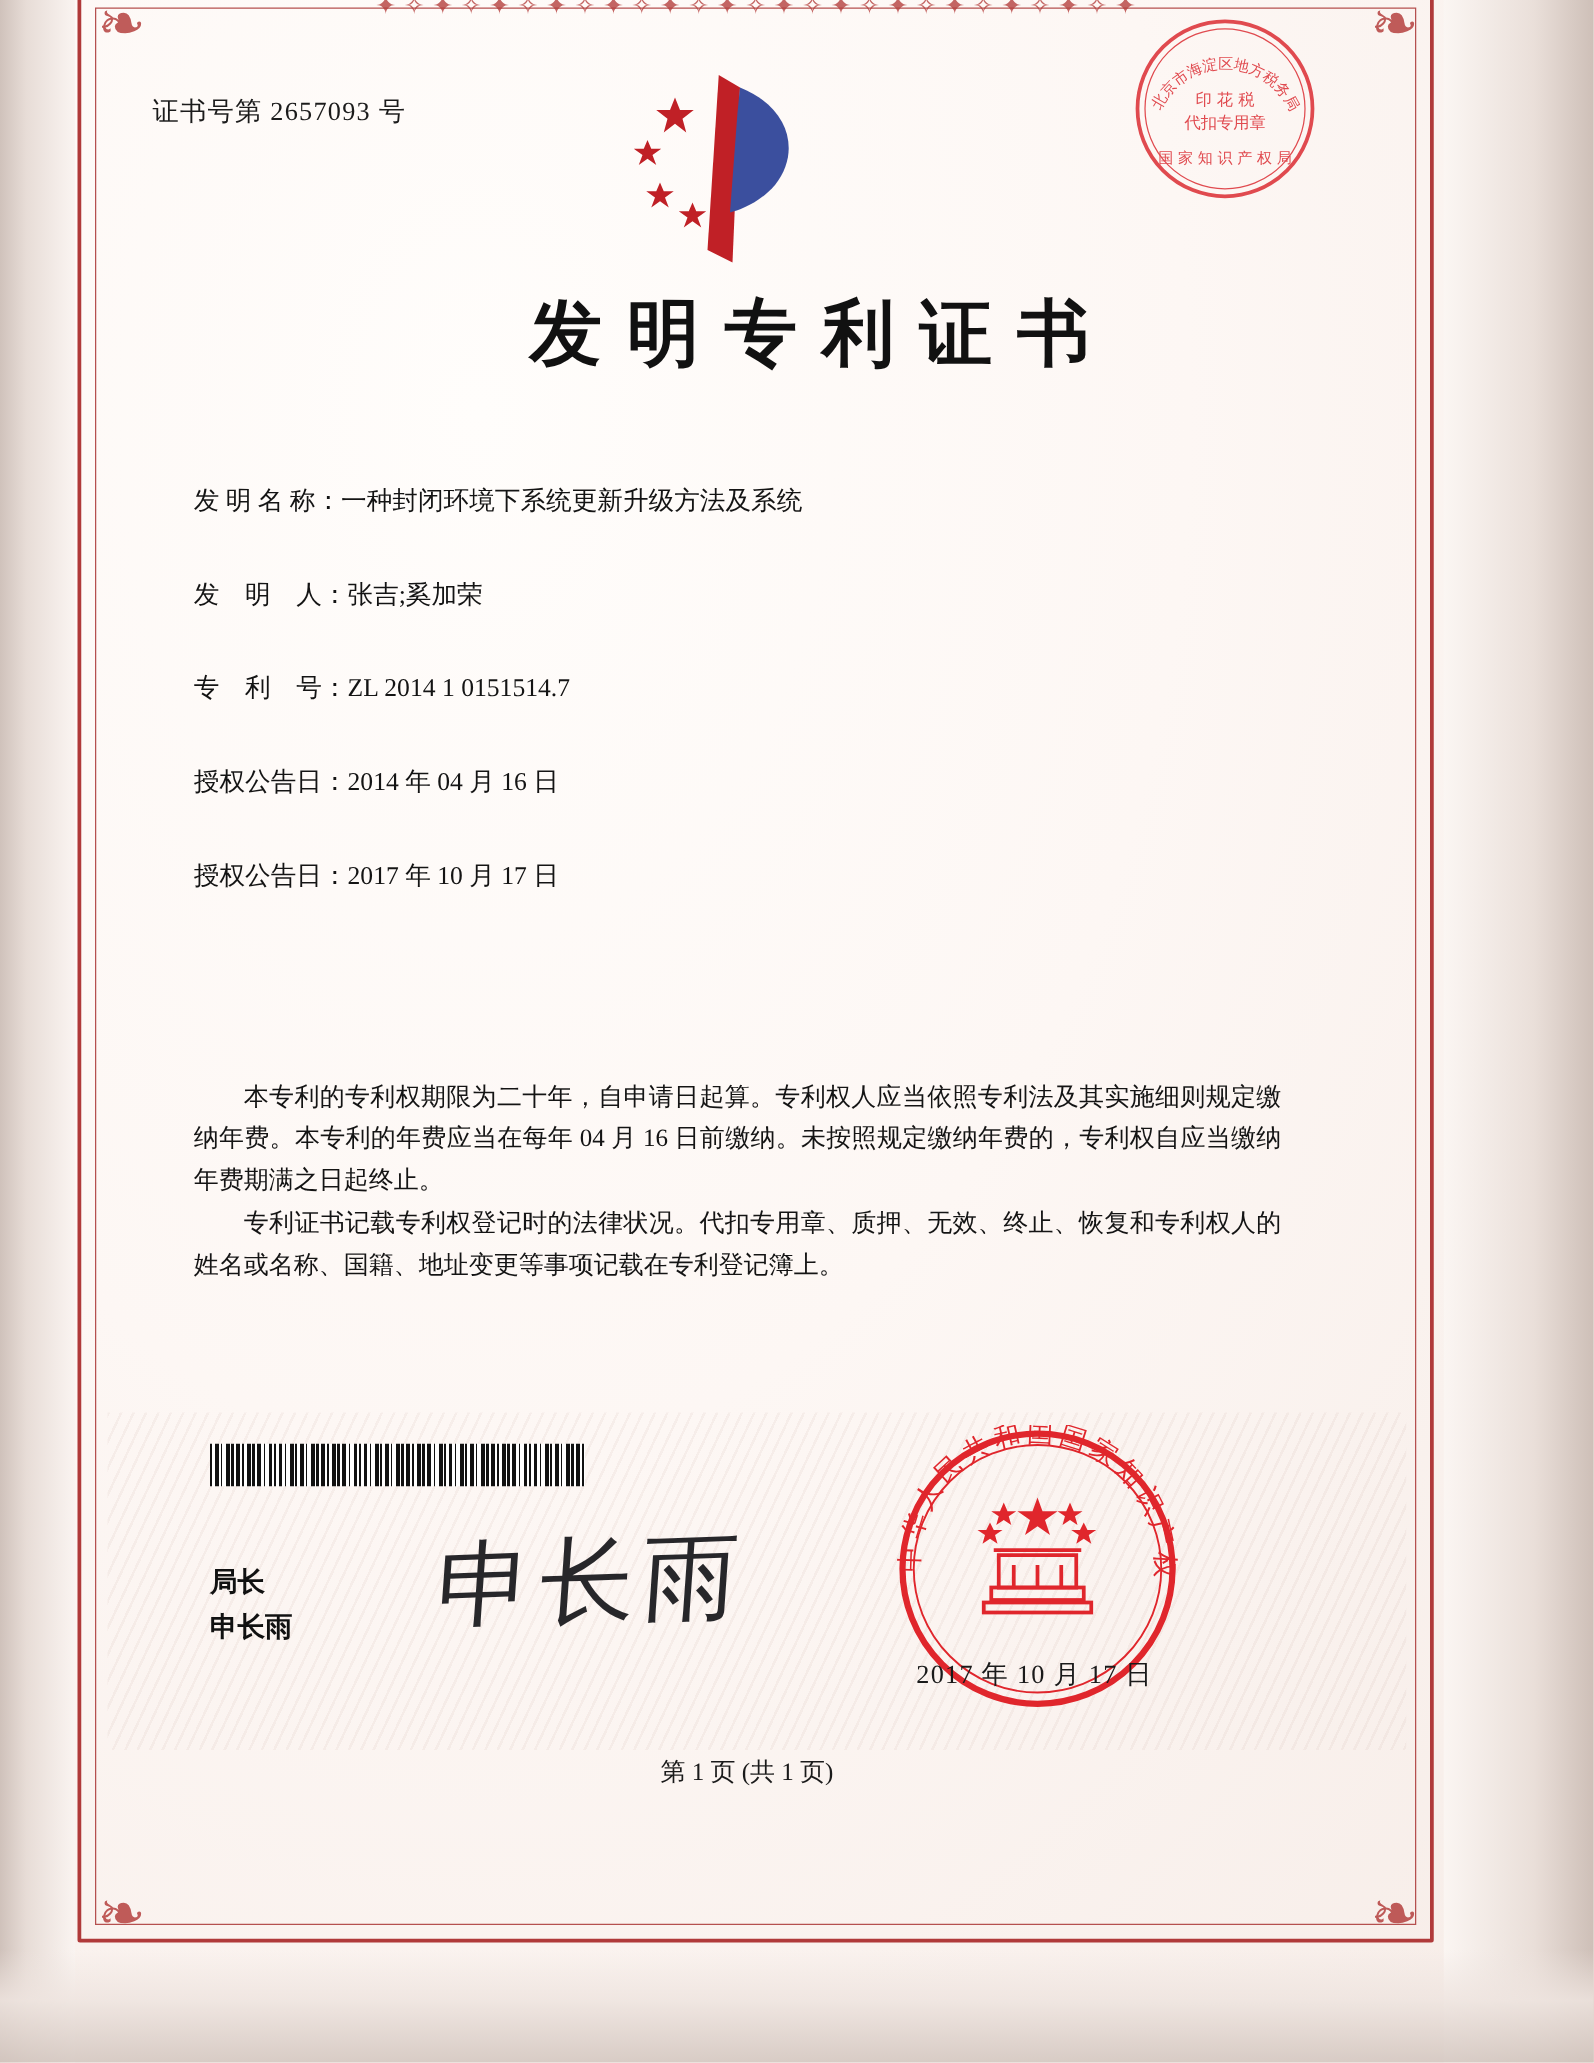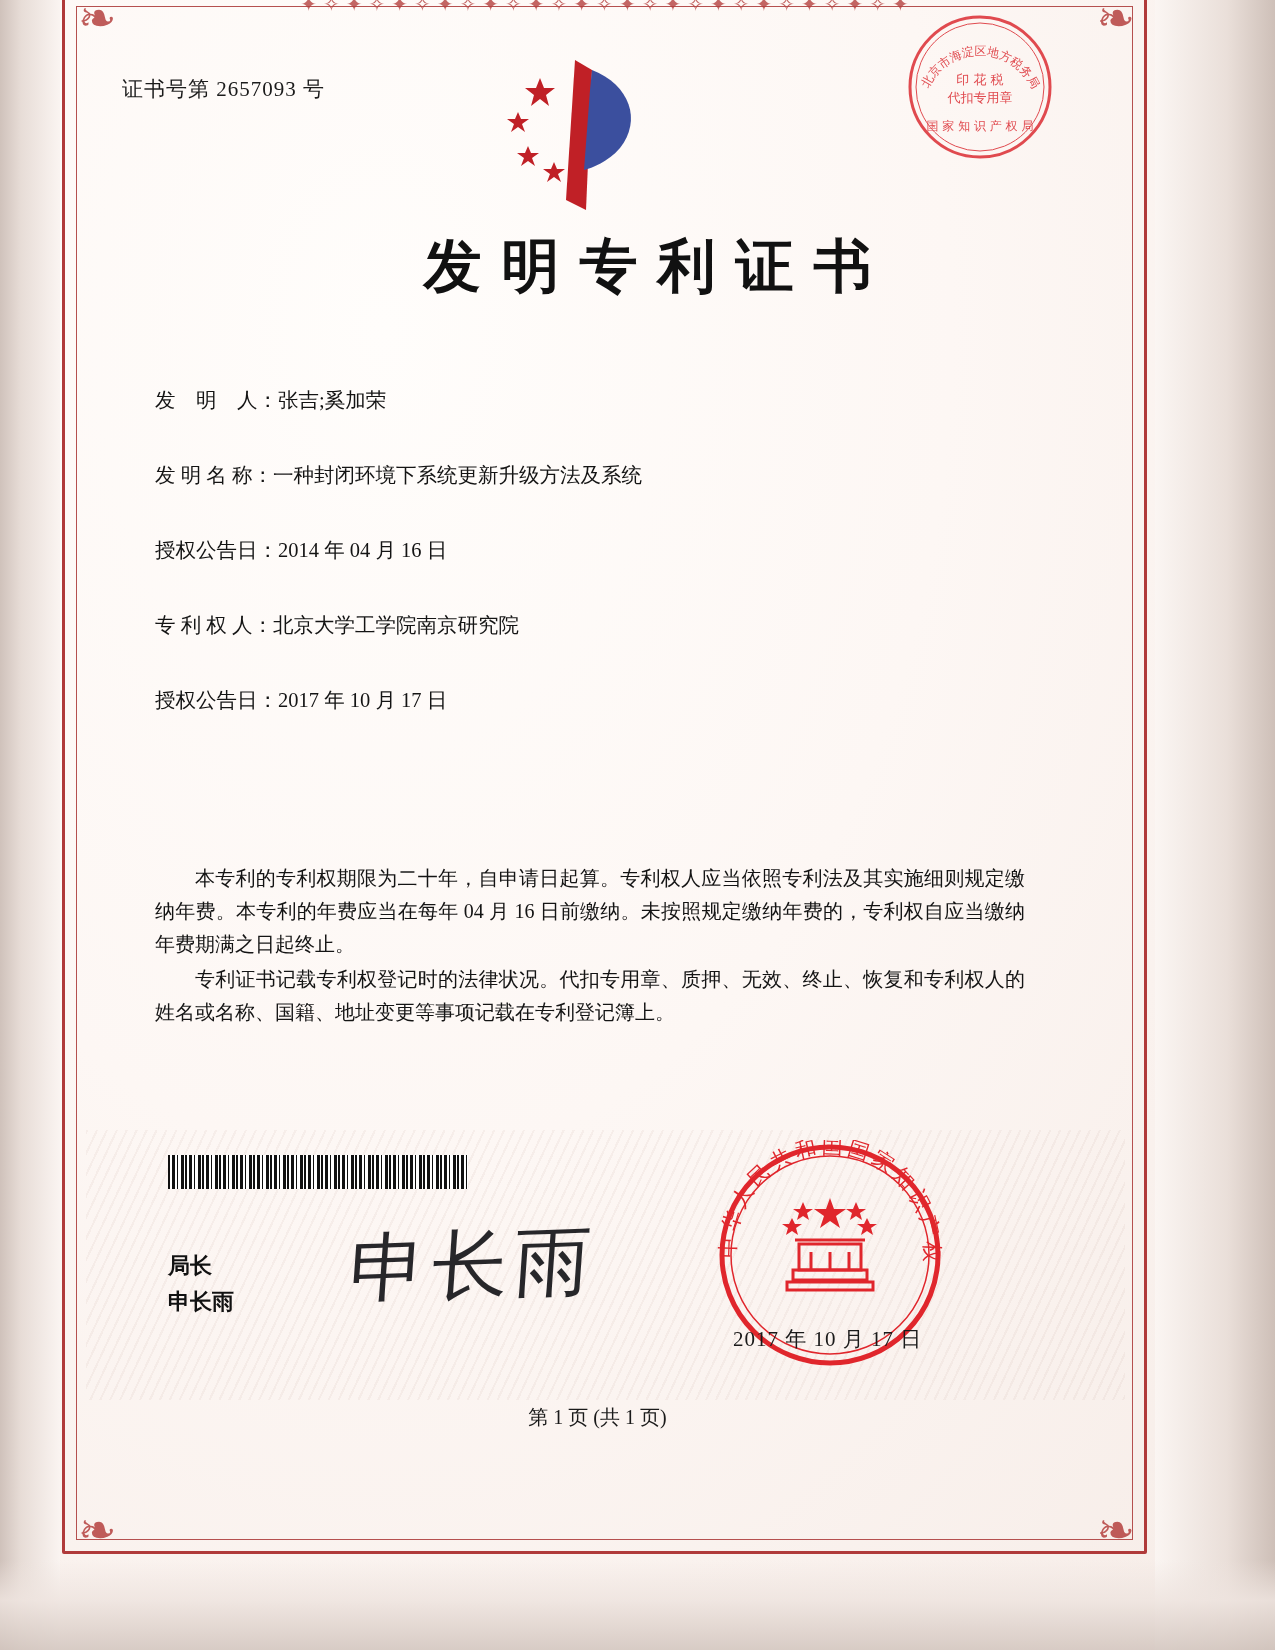--- a/index.html
+++ b/index.html
@@ -177,30 +177,30 @@
       <text x="75" y="72" font-size="13" fill="#e04a4f" text-anchor="middle" font-family="DejaVu Sans, sans-serif">印 花 税</text>
       <text x="75" y="90" font-size="13" fill="#e04a4f" text-anchor="middle" font-family="DejaVu Sans, sans-serif">代扣专用章</text>
       <text x="75" y="118" font-size="12" fill="#e04a4f" text-anchor="middle" font-family="DejaVu Sans, sans-serif">国 家 知 识 产 权 局</text>
     </svg>
   </div>
 
   <div class="title">发明专利证书</div>
 
   <div class="fields">
     <div class="row">
+      <span class="lbl">发 明 名 称：</span><span class="val">一种封闭环境下系统更新升级方法及系统</span>
+    </div>
+    <div class="row">
       <span class="lbl">发　明　人：</span><span class="val">张吉;奚加荣</span>
     </div>
     <div class="row">
-      <span class="lbl">发 明 名 称：</span><span class="val">一种封闭环境下系统更新升级方法及系统</span>
+      <span class="lbl">专　利　号：</span><span class="val mono">ZL 2014 1 0151514.7</span>
     </div>
     <div class="row">
       <span class="lbl">授权公告日：</span><span class="val">2014 年 04 月 16 日</span>
-    </div>
-    <div class="row">
-      <span class="lbl">专 利 权 人：</span><span class="val">北京大学工学院南京研究院</span>
     </div>
     <div class="row">
       <span class="lbl">授权公告日：</span><span class="val">2017 年 10 月 17 日</span>
     </div>
   </div>
 
   <div class="body-text">
     <p>本专利的专利权期限为二十年，自申请日起算。专利权人应当依照专利法及其实施细则规定缴纳年费。本专利的年费应当在每年 04 月 16 日前缴纳。未按照规定缴纳年费的，专利权自应当缴纳年费期满之日起终止。</p>
     <p>专利证书记载专利权登记时的法律状况。代扣专用章、质押、无效、终止、恢复和专利权人的姓名或名称、国籍、地址变更等事项记载在专利登记簿上。</p>
   </div>

